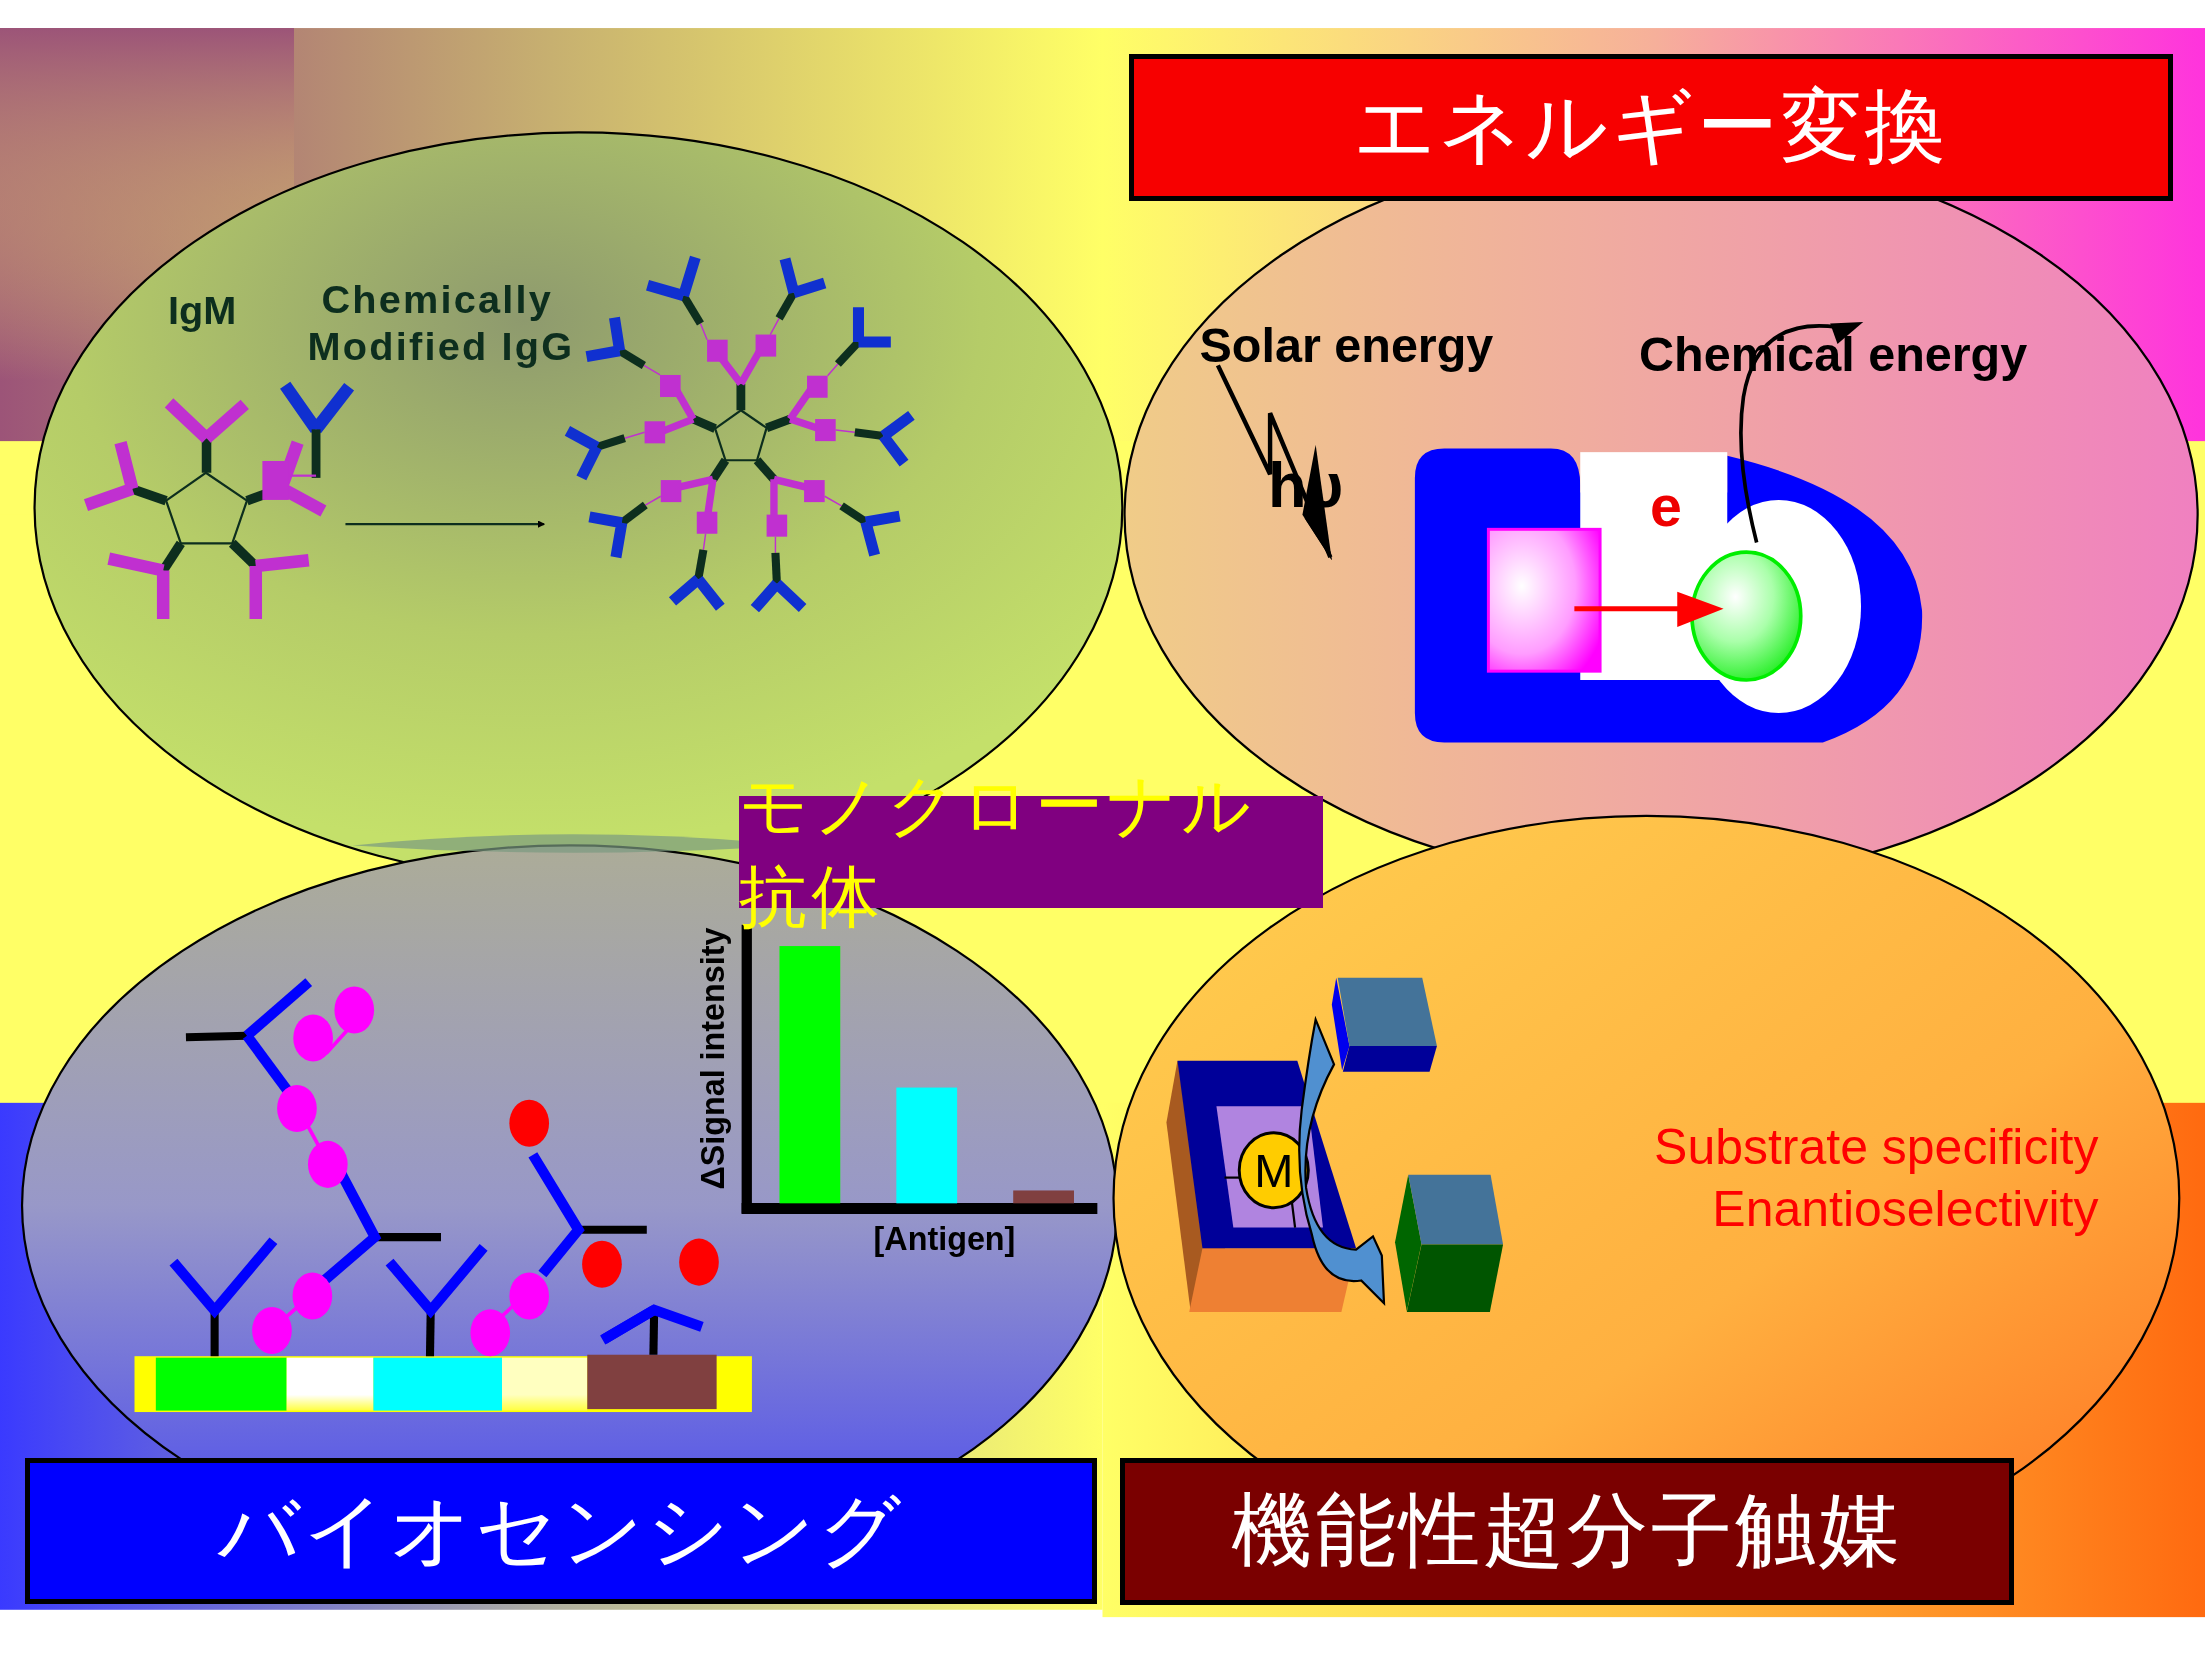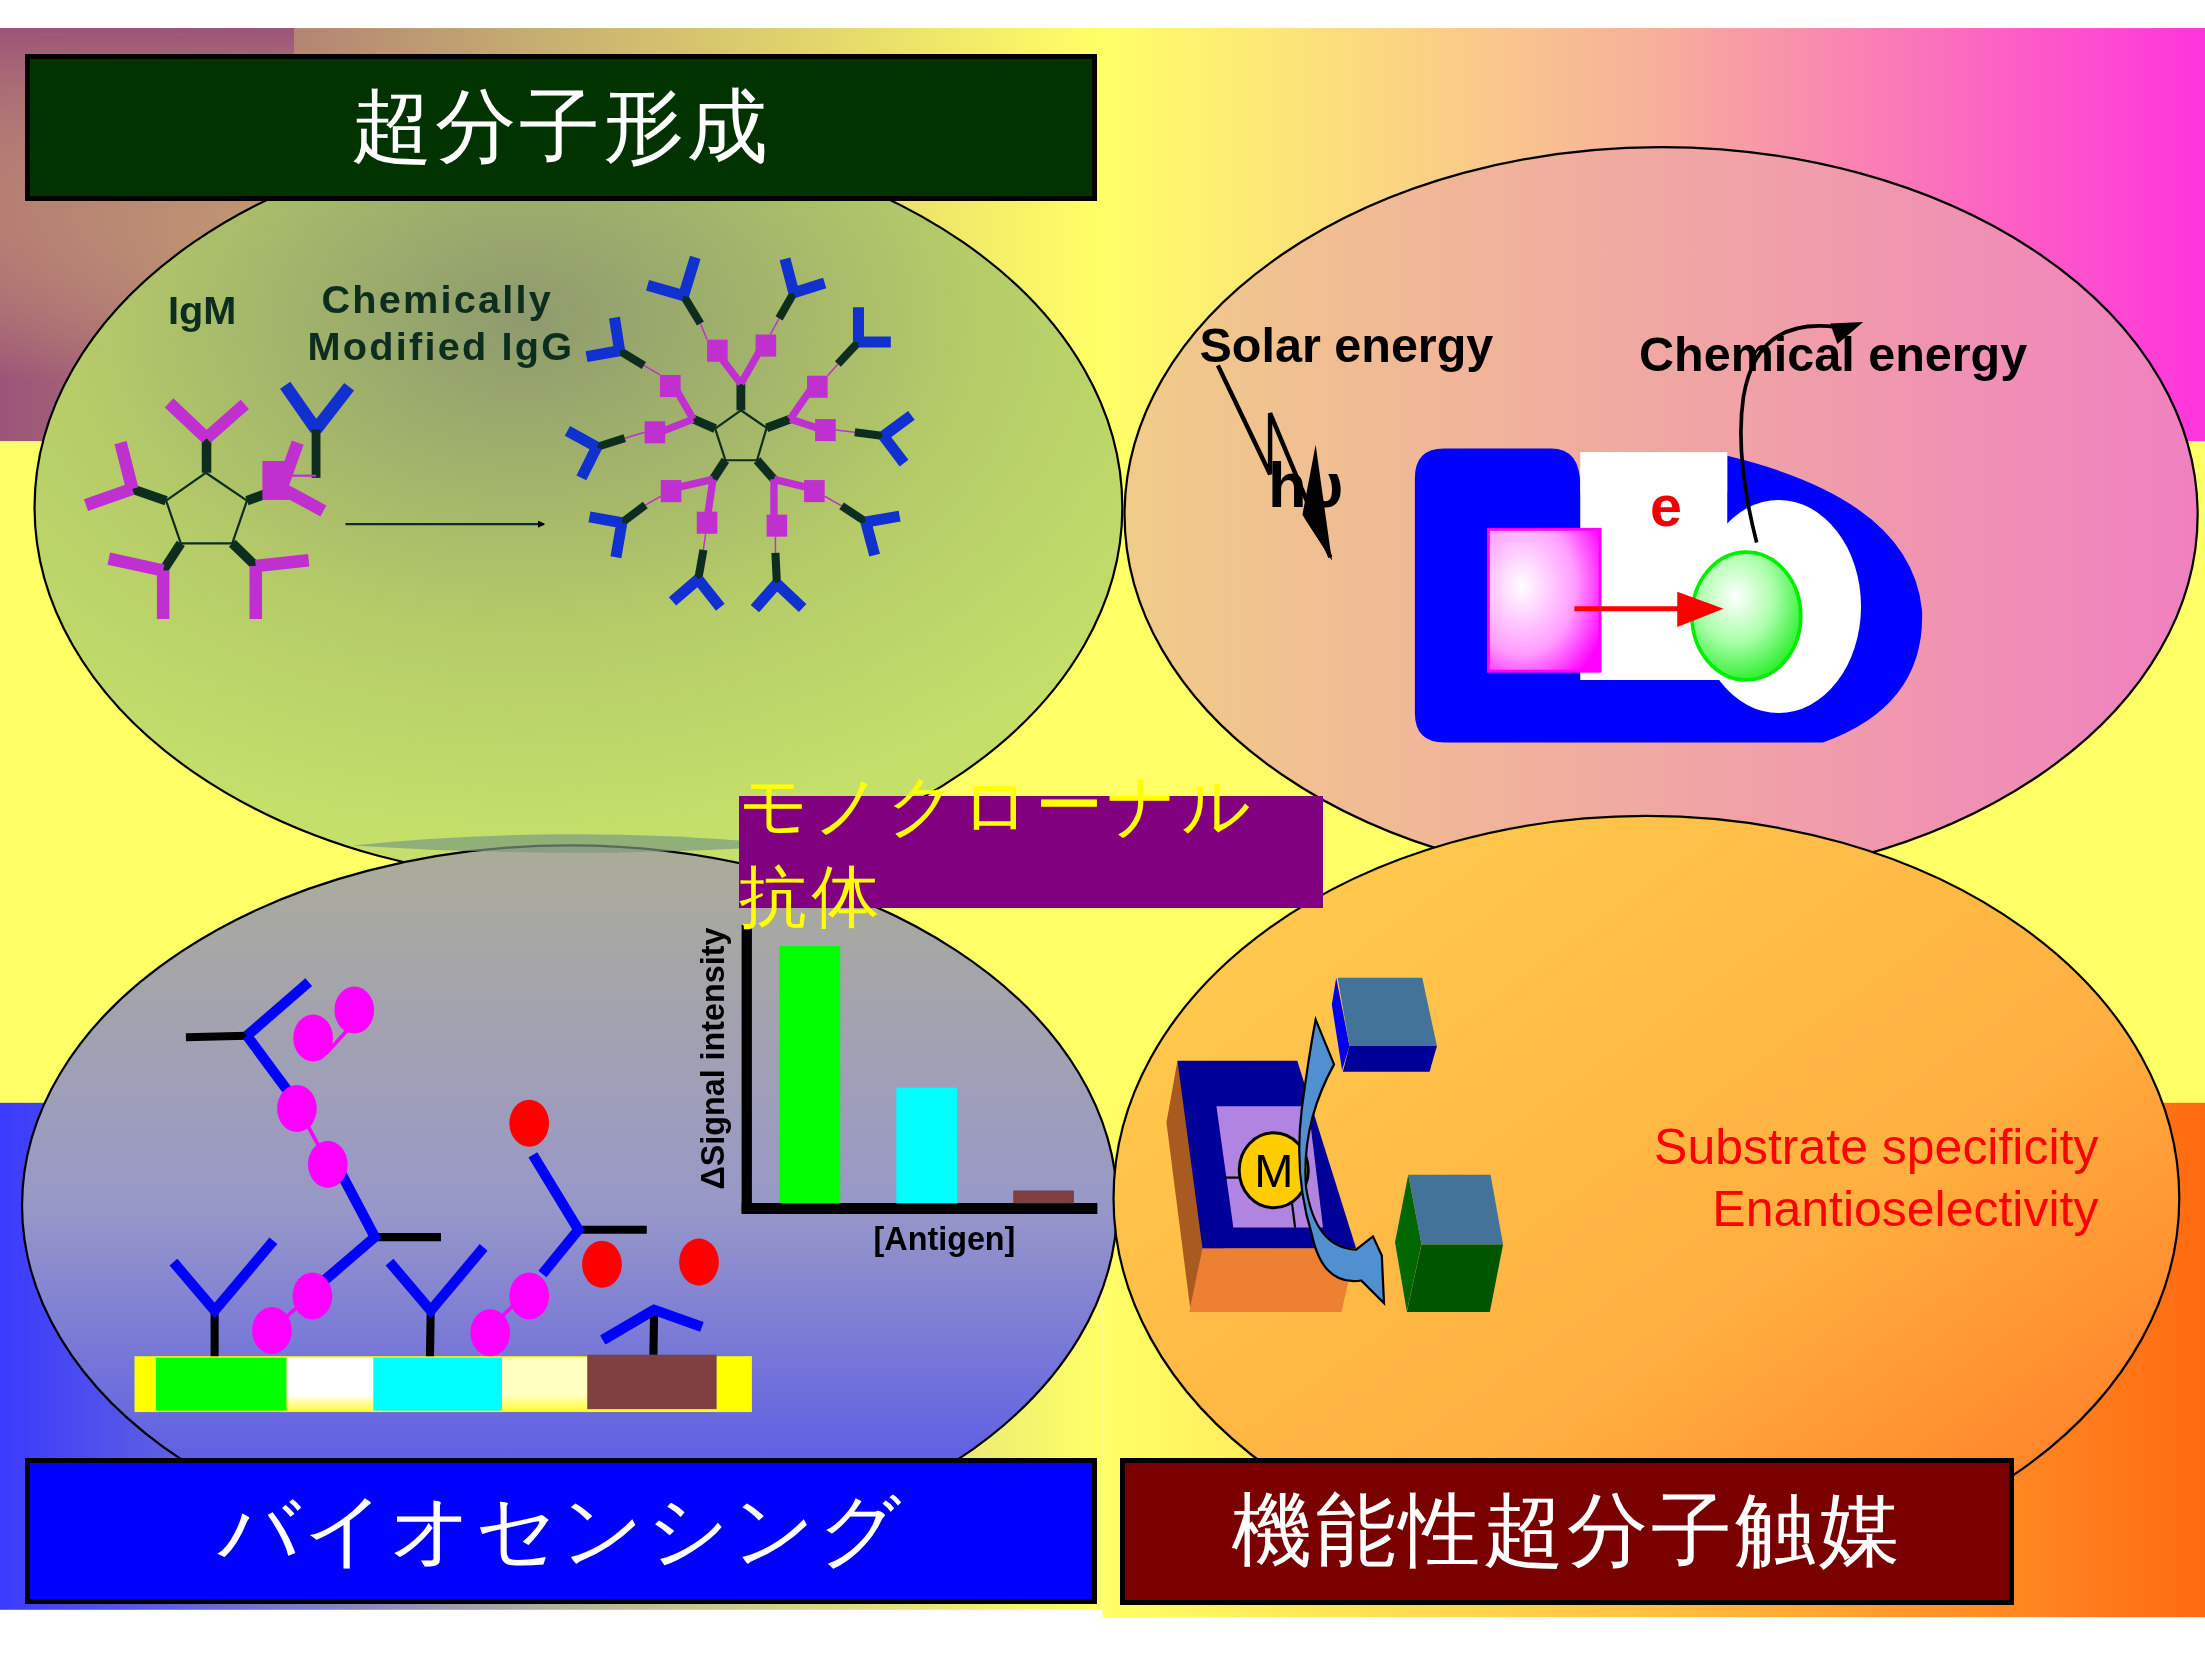--- a/index.html
+++ b/index.html
@@ -301,22 +301,22 @@
 
     <polygon points="1916,1598 1934,1692 1914,1784 1898,1690" fill="#006600"></polygon>
     <polygon points="1916,1598 2028,1598 2045,1693 1934,1693" fill="#447399"></polygon>
     <polygon points="1934,1693 2045,1693 2027,1785 1914,1785" fill="#005500"></polygon>
 
     <text x="2855" y="1583" text-anchor="end" font-size="68" fill="#ff0000">Substrate specificity</text>
     <text x="2855" y="1668" text-anchor="end" font-size="68" fill="#ff0000">Enantioselectivity</text>
   </g>
 </svg>
 
-<div class="banner" id="b-tl">
-  <span>超分子形成</span>
+<div class="banner" id="b-tr">
+  <span>エネルギー変換</span>
 </div>
 <div class="banner" id="b-bl">
   <span>バイオセンシング</span>
 </div>
 <div class="banner" id="b-br">
   <span>機能性超分子触媒</span>
 </div>
 <div id="b-center">
   <span>モノクローナル抗体</span>
 </div>

